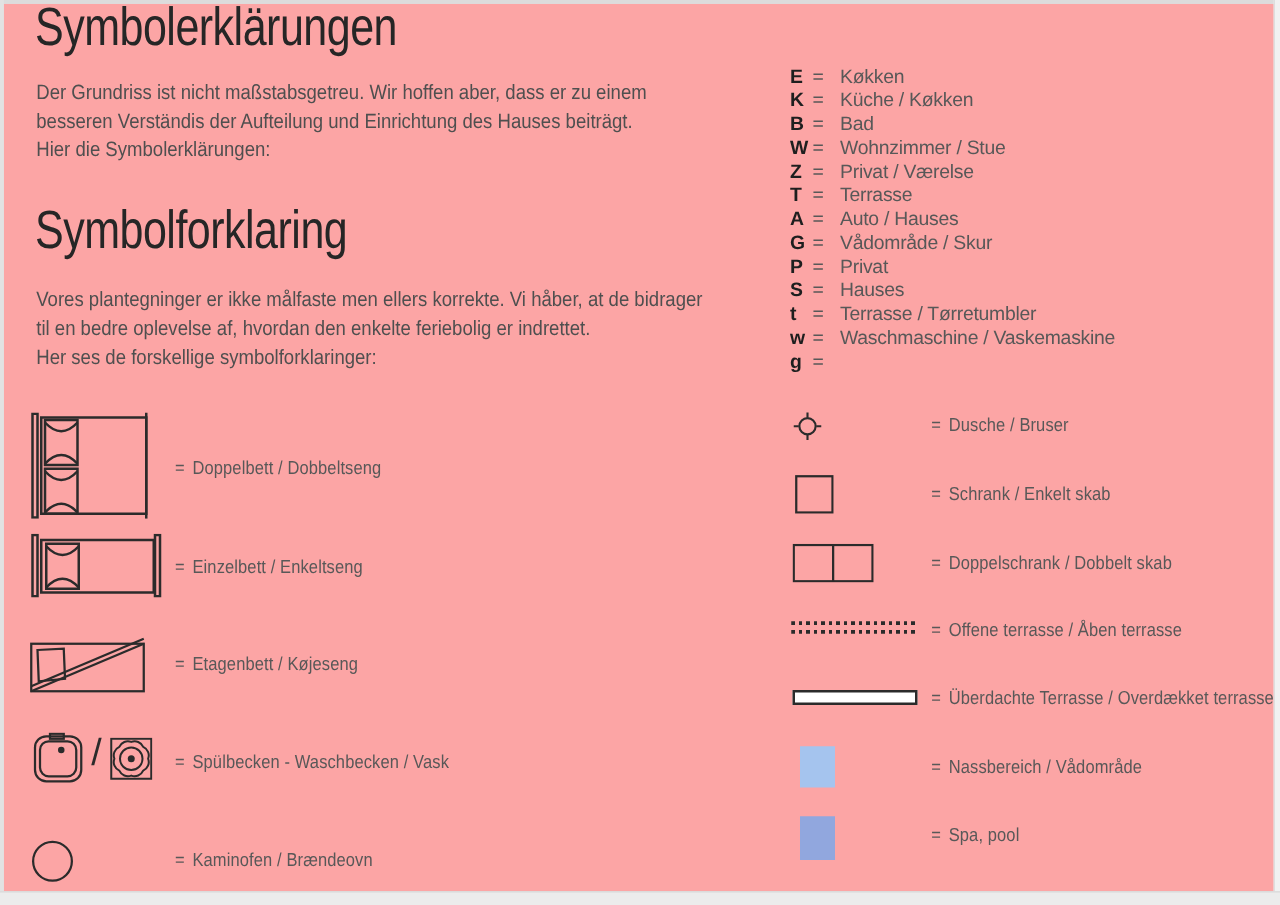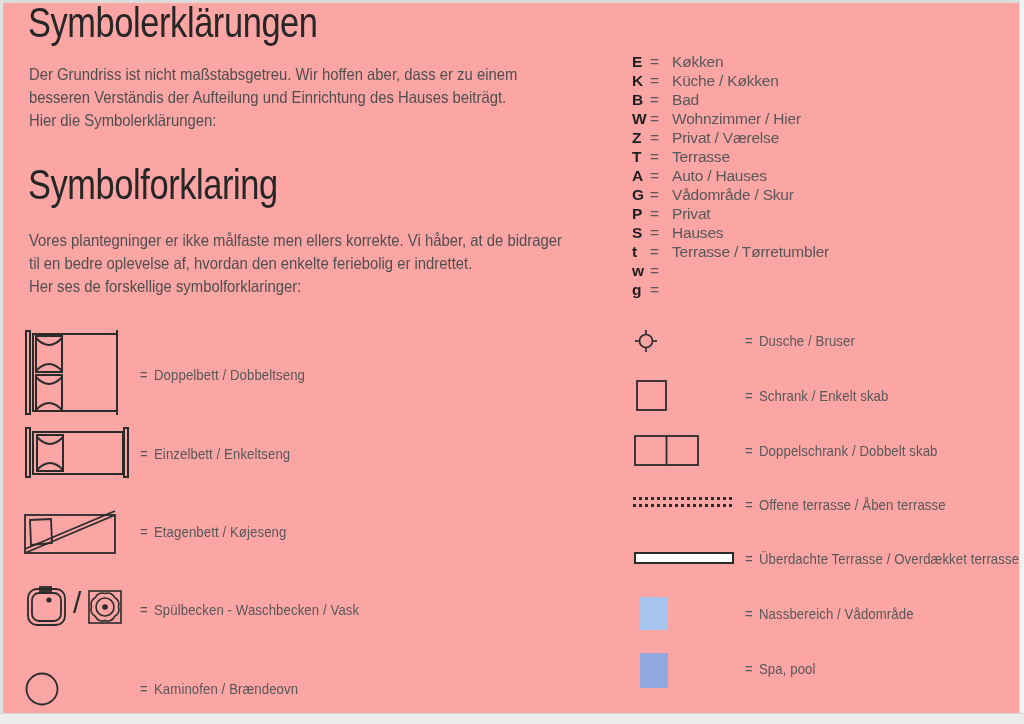--- a/index.html
+++ b/index.html
@@ -87,21 +87,21 @@
             <span class="abbr-v">Küche / Køkken</span>
           </div>
       <div class="abbr-row">
             <span class="abbr-k">B</span>
             <span class="abbr-eq">=</span>
             <span class="abbr-v">Bad</span>
           </div>
       <div class="abbr-row">
             <span class="abbr-k">W</span>
             <span class="abbr-eq">=</span>
-            <span class="abbr-v">Wohnzimmer / Hier</span>
+            <span class="abbr-v">Wohnzimmer / Stue</span>
           </div>
       <div class="abbr-row">
             <span class="abbr-k">Z</span>
             <span class="abbr-eq">=</span>
             <span class="abbr-v">Privat / Værelse</span>
           </div>
       <div class="abbr-row">
             <span class="abbr-k">T</span>
             <span class="abbr-eq">=</span>
             <span class="abbr-v">Terrasse</span>
@@ -127,20 +127,21 @@
             <span class="abbr-v">Hauses</span>
           </div>
       <div class="abbr-row">
             <span class="abbr-k">t</span>
             <span class="abbr-eq">=</span>
             <span class="abbr-v">Terrasse / Tørretumbler</span>
           </div>
       <div class="abbr-row">
             <span class="abbr-k">w</span>
             <span class="abbr-eq">=</span>
+            <span class="abbr-v">Waschmaschine / Vaskemaskine</span>
           </div>
       <div class="abbr-row">
             <span class="abbr-k">g</span>
             <span class="abbr-eq">=</span>
           </div>
     </div>
 
     <div class="icon" style="left:24px;top:330px;">
       <svg width="97" height="85" viewBox="0 0 97 85" fill="none" stroke="#2b2b2b" stroke-width="2">
         <rect x="2" y="1" width="4" height="83"></rect>

